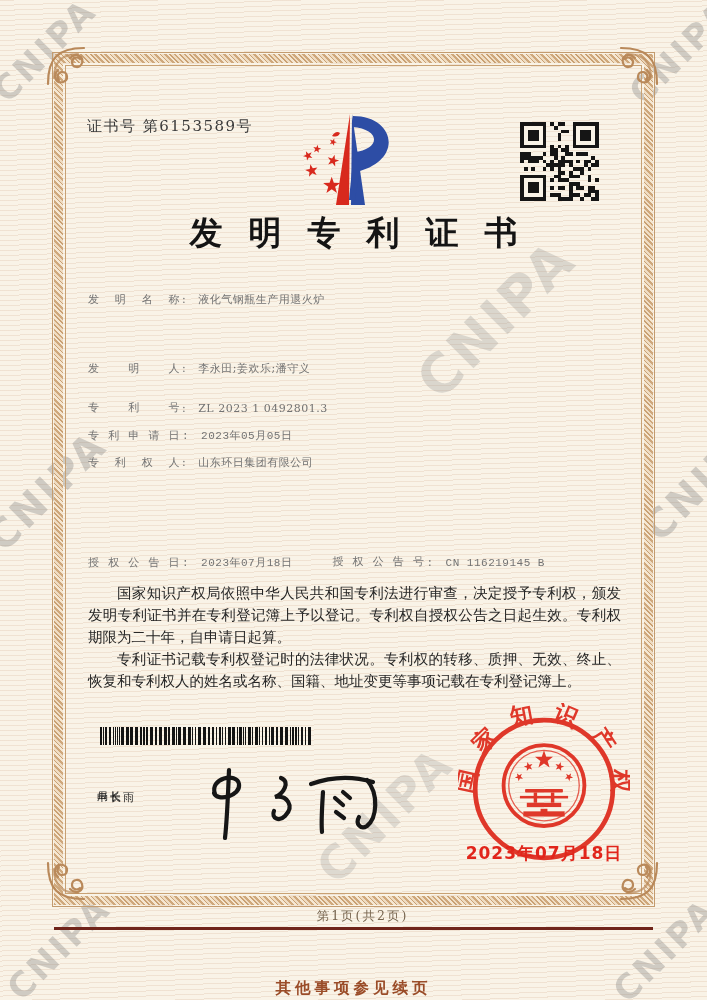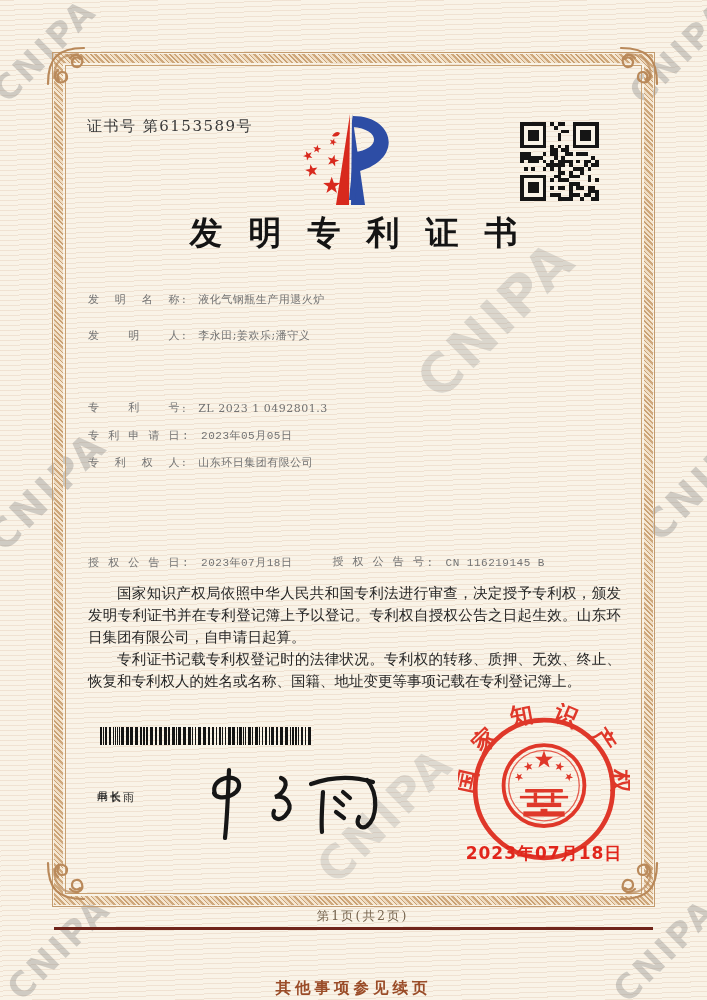--- a/index.html
+++ b/index.html
@@ -29,21 +29,21 @@
   .c-tr{left:613px;top:44px;transform:rotate(90deg);}
   .c-br{left:613px;top:855px;transform:rotate(180deg);}
   .c-bl{left:44px;top:855px;transform:rotate(270deg);}
   
   .cert-no{position:absolute;z-index:4;left:87px;top:117px;font-size:15px;color:#3a3a3a;letter-spacing:1.5px;}
   .logo{position:absolute;z-index:4;left:298px;top:112px;width:104px;height:95px;}
   .qr{position:absolute;z-index:4;left:520px;top:122px;width:79px;height:79px;shape-rendering:crispEdges;}
   .title{position:absolute;z-index:4;top:211px;left:0;width:100%;text-align:center;
       font-size:33px;font-weight:bold;color:#141414;letter-spacing:26px;padding-left:26px;box-sizing:border-box;}
   .frow{position:absolute;z-index:4;left:88px;font-size:11px;color:#737373;white-space:nowrap;letter-spacing:.5px;}
-  .fr1{top:292px;} .fr2{top:328px;} .fr3{top:400px;} .fr4{top:428px;font-family:Liberation Mono, monospace;} .fr5{top:455px;} .fr6{top:512px;} .fr7{top:554px;font-family:Liberation Mono, monospace;}
+  .fr1{top:292px;} .fr2{top:361px;} .fr3{top:400px;} .fr4{top:428px;font-family:Liberation Mono, monospace;} .fr5{top:455px;} .fr6{top:512px;} .fr7{top:554px;font-family:Liberation Mono, monospace;}
   .flabel{display:inline-block;width:92px;text-align:justify;text-align-last:justify;text-justify:inter-character;vertical-align:bottom;}
   .fcolon{display:inline-block;margin:0 12px 0 2px;}
   .grant2{display:inline-block;margin-left:40px;}
   .paras{position:absolute;z-index:4;left:88px;top:582px;width:533px;font-size:14.5px;line-height:22px;
       color:#262626;text-align:justify;}
   .paras p{margin:0;text-indent:2em;}
   .barcode{position:absolute;z-index:4;left:100px;top:727px;width:212px;height:18px;}
   .director{position:absolute;z-index:4;left:97px;font-size:11px;color:#1d1d1d;letter-spacing:2px;}
   .d1{top:789px;} .d2{top:790px;}
   .sig{position:absolute;z-index:5;left:183px;top:766px;width:210px;height:76px;}
@@ -252,21 +252,21 @@
     <span class="flabel">专利申请日</span><span class="fcolon">:</span><span class="fvalue">2023年05月05日</span>
   </div>
   <div class="frow fr5">
     <span class="flabel">专利权人</span><span class="fcolon">:</span><span class="fvalue">山东环日集团有限公司</span>
   </div>
   <div class="frow fr7">
     <span><span class="flabel">授权公告日</span><span class="fcolon">:</span><span class="fvalue">2023年07月18日</span></span><span class="grant2"><span class="flabel">授权公告号</span><span class="fcolon">:</span><span class="fvalue">CN 116219145 B</span></span>
   </div>
 
   <div class="paras">
-    <p>国家知识产权局依照中华人民共和国专利法进行审查，决定授予专利权，颁发发明专利证书并在专利登记簿上予以登记。专利权自授权公告之日起生效。山东环日集团有限公司，自申请日起算。</p>
+    <p>国家知识产权局依照中华人民共和国专利法进行审查，决定授予专利权，颁发发明专利证书并在专利登记簿上予以登记。专利权自授权公告之日起生效。专利权期限为二十年，自申请日起算。</p>
     <p>专利证书记载专利权登记时的法律状况。专利权的转移、质押、无效、终止、恢复和专利权人的姓名或名称、国籍、地址变更等事项记载在专利登记簿上。</p>
   </div>
 
   <svg class="barcode" id="barcode" viewBox="0 0 212 18" preserveAspectRatio="none">
       <rect x="0" y="0" width="2" height="18" fill="#141414"></rect>
       <rect x="3" y="0" width="1" height="18" fill="#141414"></rect>
       <rect x="5" y="0" width="2" height="18" fill="#141414"></rect>
       <rect x="9" y="0" width="2" height="18" fill="#141414"></rect>
       <rect x="13" y="0" width="1" height="18" fill="#141414"></rect>
       <rect x="15" y="0" width="1" height="18" fill="#141414"></rect>

